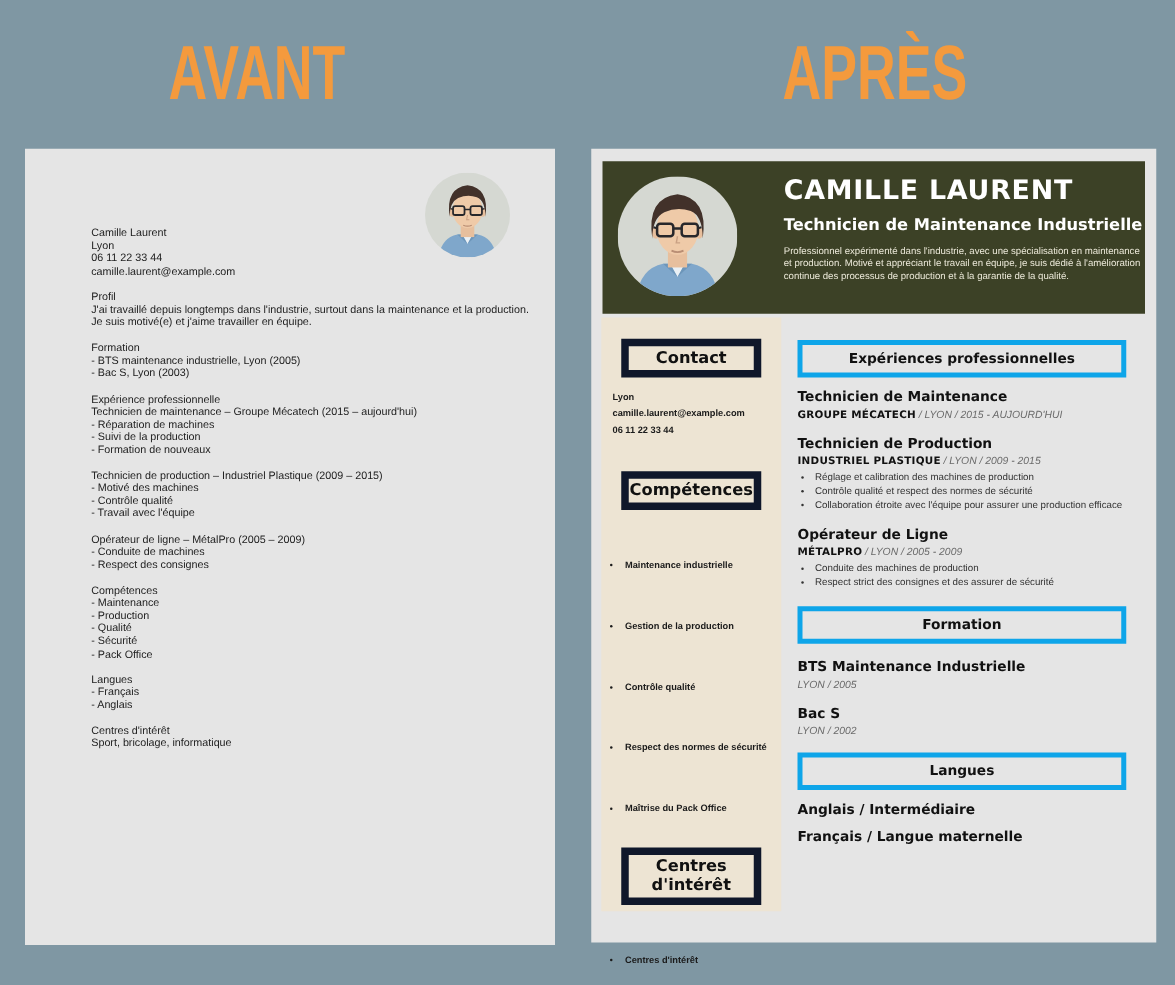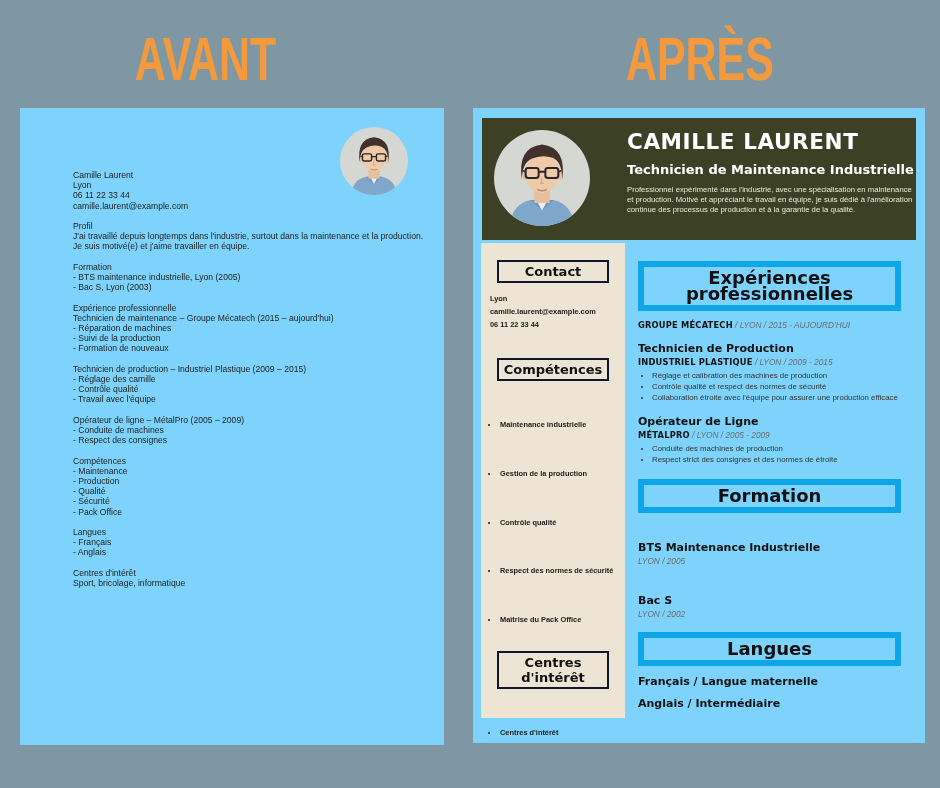--- a/index.html
+++ b/index.html
@@ -13,63 +13,63 @@
   .banner{position:absolute;top:22px;height:74px;color:#F49A3D;text-align:center;font-weight:bold;}
   .banner .inner{
     display:inline-block;font-size:58px;line-height:74px;letter-spacing:0;
     transform:scale(0.74,1.06);transform-origin:center;
     font-family:"Liberation Sans",sans-serif;font-weight:bold;
   }
   #banner-avant{left:96px;width:220px;}
   #banner-apres{left:590px;width:220px;}
 
   
-  .page{position:absolute;background:#7dd3fc;top:108px;}
+  .page{position:absolute;background:#e5e5e5;top:119px;}
   #page-avant{left:20px;width:424px;height:637px;}
   #page-apres{left:473px;width:452px;height:635px;}
 
   
   .avant-text{position:absolute;left:53px;top:62px;width:340px;font-size:8.6px;line-height:10.2px;color:#222;}
   .avant-line{min-height:10.2px;white-space:nowrap;}
   .photo-avant{position:absolute;left:320px;top:19px;width:68px;height:68px;border-radius:50%;overflow:hidden;}
 
   
   .apres-header{position:absolute;left:9px;top:10px;width:434px;height:122px;background:#3C4126;}
   .photo-apres{position:absolute;left:12px;top:12px;width:96px;height:96px;border-radius:50%;overflow:hidden;}
   .head-text{position:absolute;left:145px;top:11px;width:290px;color:#ffffff;}
   .apres-name{font-family:"DejaVu Sans",sans-serif;font-weight:bold;font-size:21.5px;letter-spacing:.6px;}
   .apres-jobtitle{font-family:"DejaVu Sans",sans-serif;font-weight:bold;font-size:13px;margin-top:8px;}
   .apres-summary{font-size:7.7px;line-height:10.2px;margin-top:8px;color:#ECE9D9;}
 
   .apres-sidebar{position:absolute;left:8px;top:135px;width:144px;height:475px;background:#EDE4D3;color:#161616;}
   .side-box{
-    border:2px solid #0f172a;margin:0 16px;padding:2px 0;text-align:center;
+    border:6px solid #0f172a;margin:0 16px;padding:2px 0;text-align:center;
     font-family:"DejaVu Sans",sans-serif;font-weight:bold;font-size:13px;line-height:15px;color:#111;
   }
   .side-box.first{margin-top:17px;}
   .side-box.mt1{margin-top:26px;}
   .side-box.mt2{margin-top:27px;}
   .side-lines{margin:9px 8px 0 9px;font-size:7.4px;font-weight:bold;line-height:13px;color:#1b1b1b;}
   .side-list{margin:11px 4px 0 5px;padding-left:13px;font-size:7.4px;font-weight:bold;line-height:9.8px;color:#1b1b1b;}
   .side-list li{padding-left:1px;margin-top:39px;}
 
   .apres-main{position:absolute;left:165px;top:153px;width:263px;color:#111;}
   .main-box{
-    border:6px solid #0ea5e9;text-align:center;padding:3px 0;
-    font-family:"DejaVu Sans",sans-serif;font-weight:bold;font-size:18px;line-height:16px;
+    border:4px solid #0ea5e9;text-align:center;padding:3px 0;
+    font-family:"DejaVu Sans",sans-serif;font-weight:bold;font-size:11px;line-height:16px;
   }
   .main-box.mt{margin-top:13px;}
   .job{margin-top:9px;}
   .job + .job{margin-top:12px;}
   .job-title{font-family:"DejaVu Sans",sans-serif;font-weight:bold;font-size:11px;}
   .job-meta{margin-top:2px;font-size:8.3px;}
   .company{font-family:"DejaVu Sans",sans-serif;font-weight:bold;letter-spacing:.2px;color:#111;}
   .meta-rest{font-style:italic;color:#6b6b6b;}
   .bullets{margin:4px 0 0;padding-left:14px;font-size:7.8px;line-height:10.8px;color:#333;}
-  .edu{margin-top:28px;}
+  .edu{margin-top:12px;}
   .edu-degree{font-family:"DejaVu Sans",sans-serif;font-weight:bold;font-size:11px;}
   .edu-meta{margin-top:2px;font-size:8.3px;font-style:italic;color:#6b6b6b;}
   .lang-line{margin-top:9px;font-family:"DejaVu Sans",sans-serif;font-weight:bold;font-size:11px;}
 
   .avatar{width:100%;height:100%;display:block;}
   .hidden-defs{position:absolute;width:0;height:0;overflow:hidden;}
 </style>
 </head>
 <body>
 
@@ -122,21 +122,21 @@
       <div class="avant-line">- BTS maintenance industrielle, Lyon (2005)</div>
       <div class="avant-line">- Bac S, Lyon (2003)</div>
       <div class="avant-line"></div>
       <div class="avant-line">Expérience professionnelle</div>
       <div class="avant-line">Technicien de maintenance – Groupe Mécatech (2015 – aujourd'hui)</div>
       <div class="avant-line">- Réparation de machines</div>
       <div class="avant-line">- Suivi de la production</div>
       <div class="avant-line">- Formation de nouveaux</div>
       <div class="avant-line"></div>
       <div class="avant-line">Technicien de production – Industriel Plastique (2009 – 2015)</div>
-      <div class="avant-line">- Réglage des camille</div>
+      <div class="avant-line">- Motivé des machines</div>
       <div class="avant-line">- Contrôle qualité</div>
       <div class="avant-line">- Travail avec l'équipe</div>
       <div class="avant-line"></div>
       <div class="avant-line">Opérateur de ligne – MétalPro (2005 – 2009)</div>
       <div class="avant-line">- Conduite de machines</div>
       <div class="avant-line">- Respect des consignes</div>
       <div class="avant-line"></div>
       <div class="avant-line">Compétences</div>
       <div class="avant-line">- Maintenance</div>
       <div class="avant-line">- Production</div>
@@ -188,53 +188,54 @@
     <div class="side-box mt1">Centres d'intérêt</div>
     <ul class="side-list">
         <li>Centres d'intérêt</li>
       </ul>
   </div>
 
   <div class="apres-main">
     <div class="main-box">Expériences professionnelles</div>
 
     <div class="job">
+      <div class="job-title">Technicien de Maintenance</div>
       <div class="job-meta"><span class="company">GROUPE MÉCATECH</span><span class="meta-rest"> / LYON / 2015 - AUJOURD'HUI</span></div>
     </div>
 
     <div class="job">
       <div class="job-title">Technicien de Production</div>
       <div class="job-meta"><span class="company">INDUSTRIEL PLASTIQUE</span><span class="meta-rest"> / LYON / 2009 - 2015</span></div>
       <ul class="bullets">
           <li>Réglage et calibration des machines de production</li>
           <li>Contrôle qualité et respect des normes de sécurité</li>
           <li>Collaboration étroite avec l'équipe pour assurer une production efficace</li>
         </ul>
     </div>
 
     <div class="job">
       <div class="job-title">Opérateur de Ligne</div>
       <div class="job-meta"><span class="company">MÉTALPRO</span><span class="meta-rest"> / LYON / 2005 - 2009</span></div>
       <ul class="bullets">
           <li>Conduite des machines de production</li>
-          <li>Respect strict des consignes et des normes de étroite</li>
+          <li>Respect strict des consignes et des assurer de sécurité</li>
         </ul>
     </div>
 
     <div class="main-box mt">Formation</div>
 
     <div class="edu">
       <div class="edu-degree">BTS Maintenance Industrielle</div>
       <div class="edu-meta">LYON / 2005</div>
     </div>
     <div class="edu">
       <div class="edu-degree">Bac S</div>
       <div class="edu-meta">LYON / 2002</div>
     </div>
 
     <div class="main-box mt">Langues</div>
 
     <div>
+        <div class="lang-line">Anglais / Intermédiaire</div>
         <div class="lang-line">Français / Langue maternelle</div>
-        <div class="lang-line">Anglais / Intermédiaire</div>
       </div>
   </div>
 </div>
 
 </body></html>

